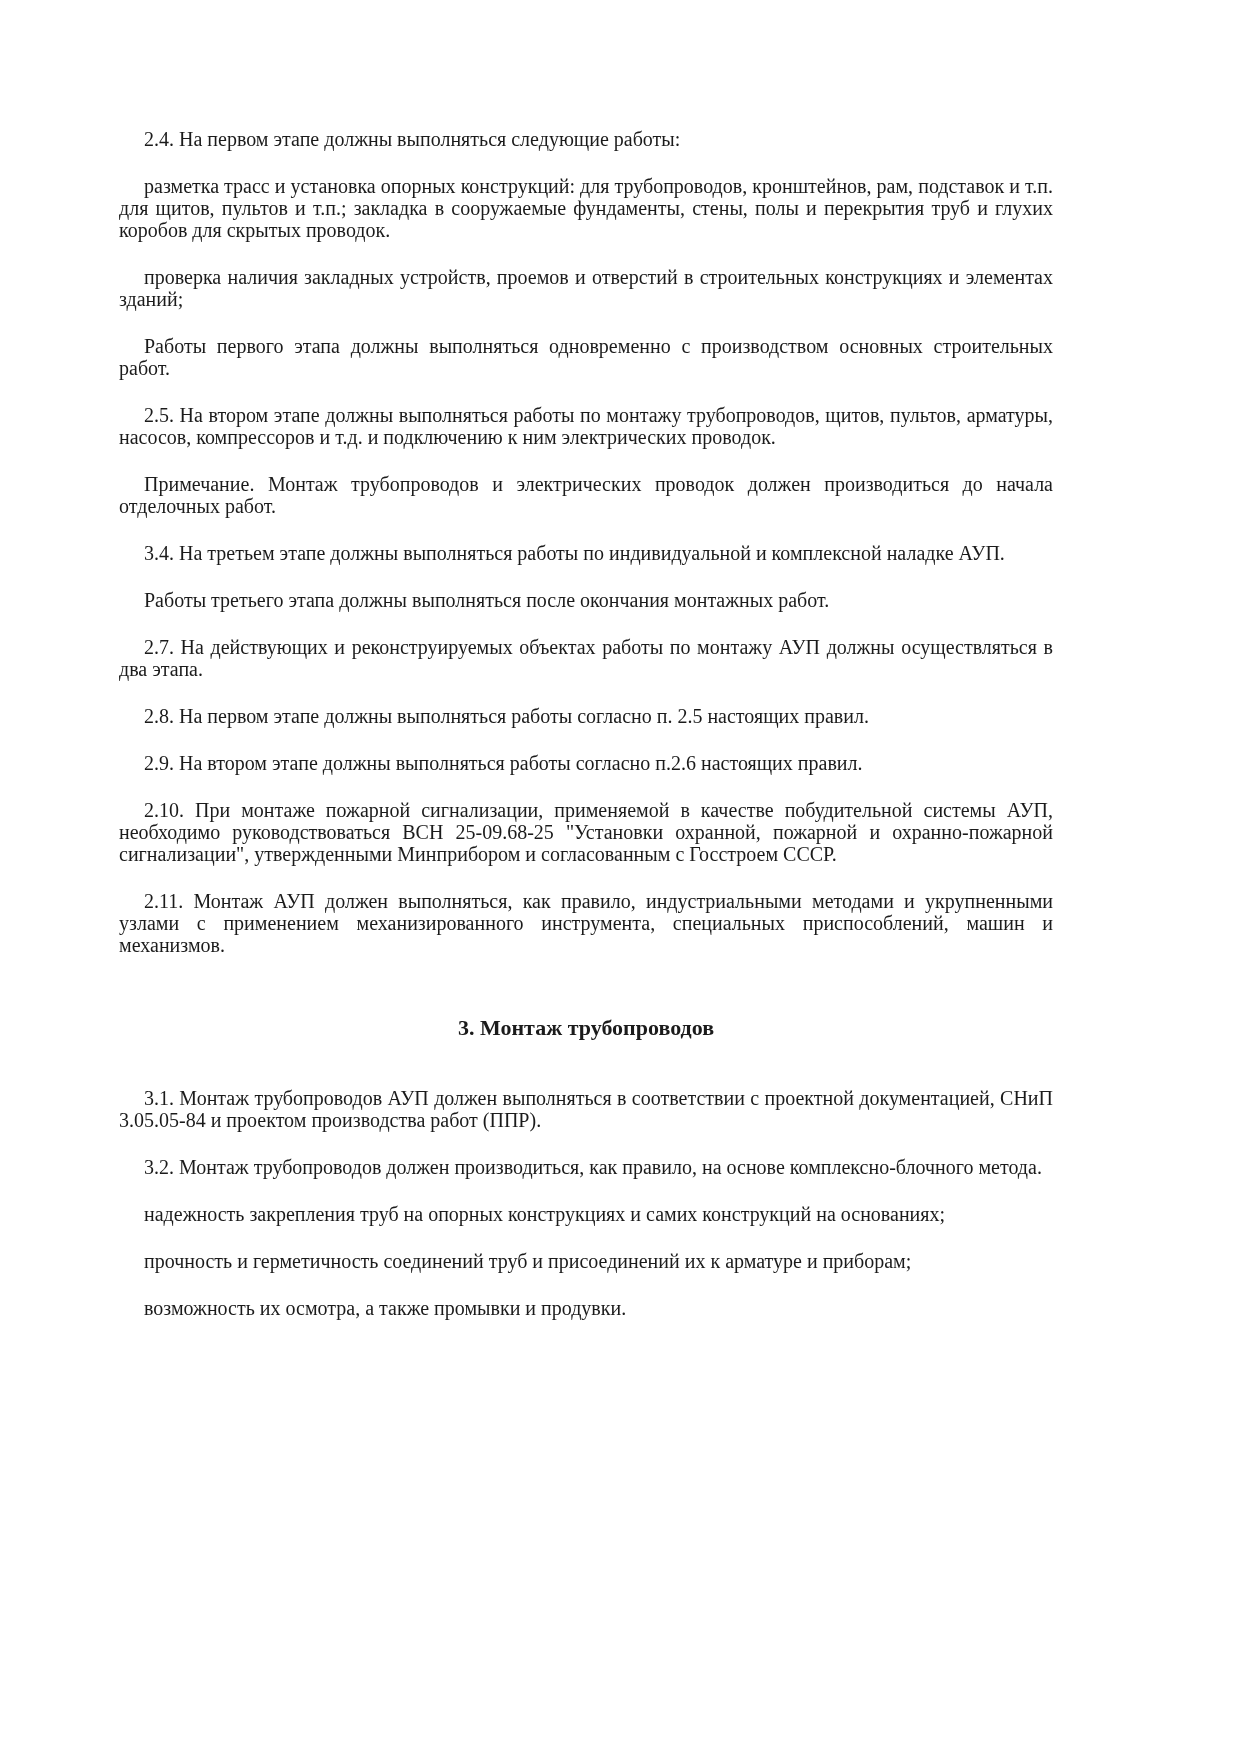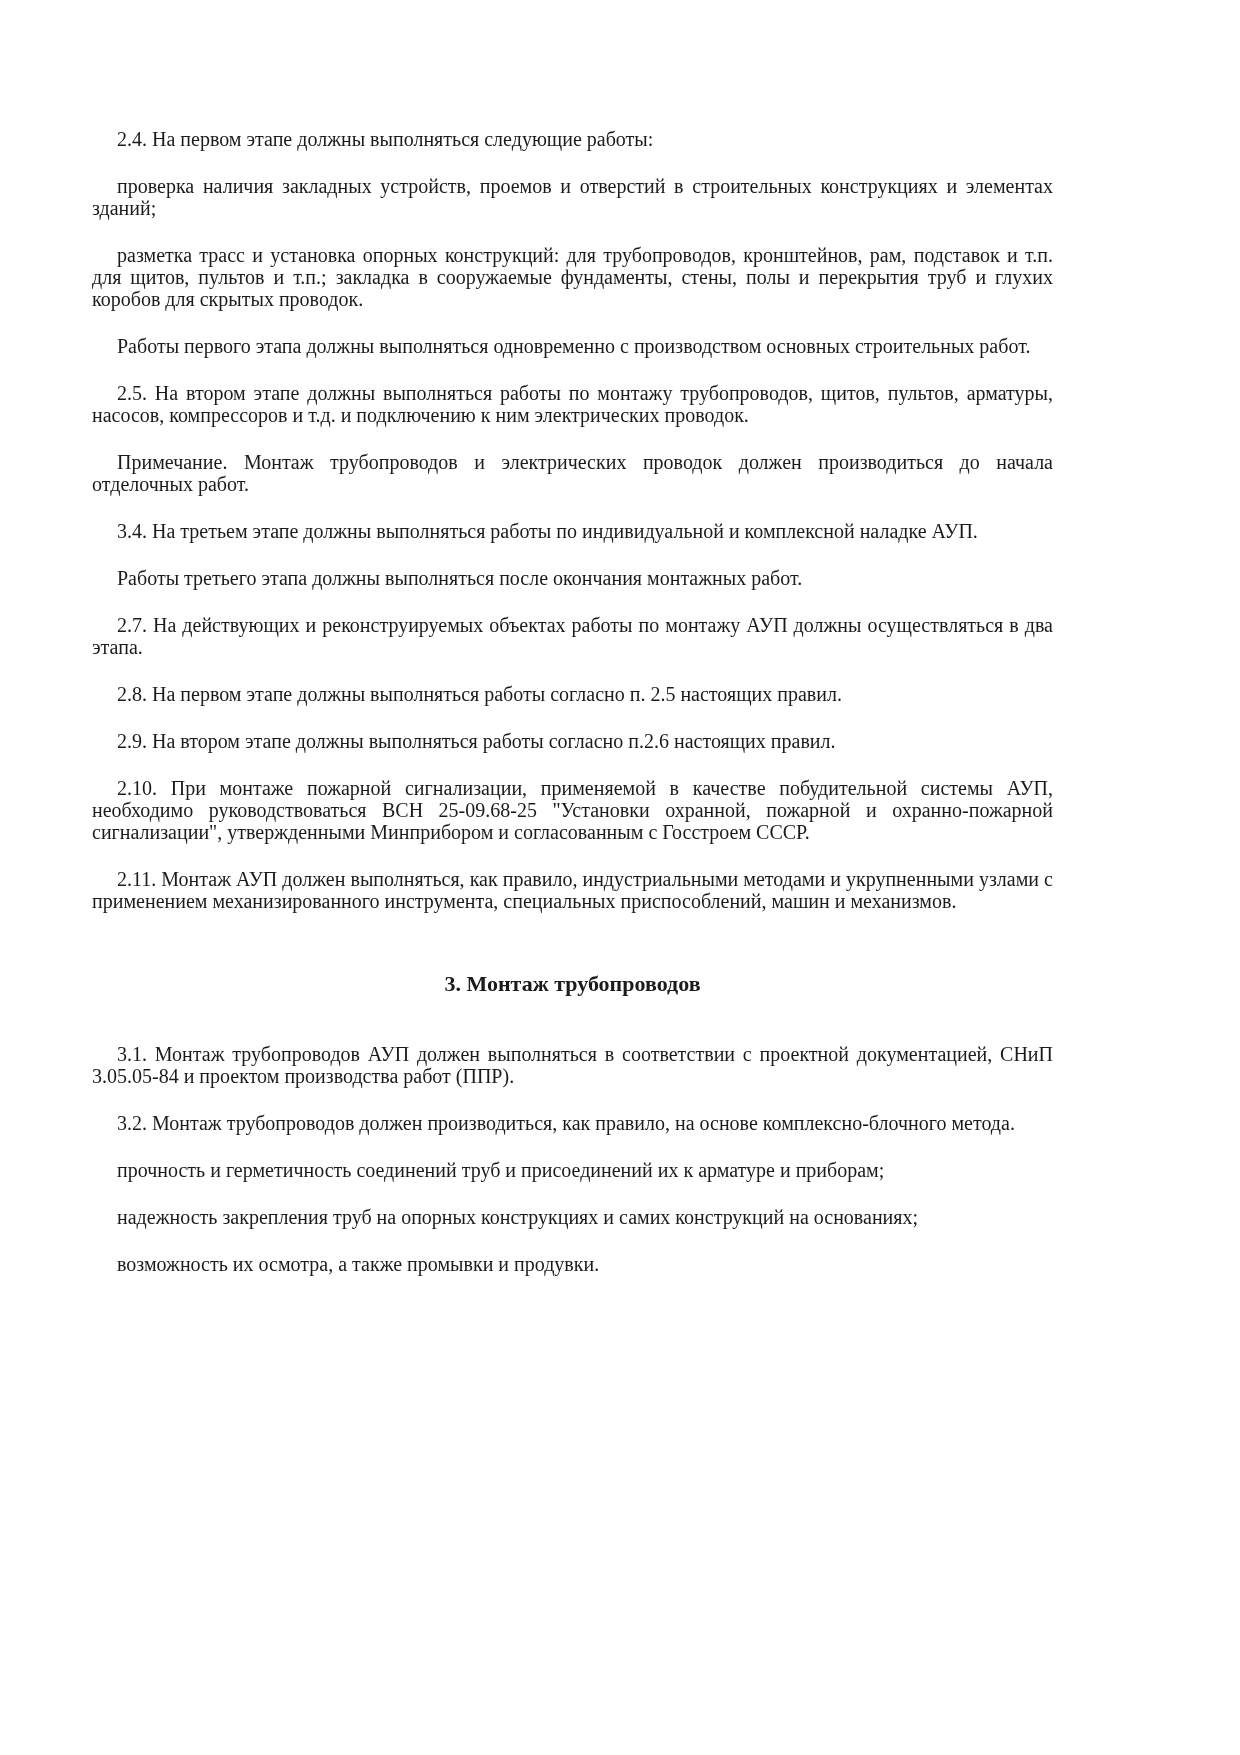--- a/index.html
+++ b/index.html
@@ -6,21 +6,21 @@
       margin: 0;
       padding: 0;
       background: #ffffff;
     }
     .page {
       position: relative;
       box-sizing: border-box;
       width: 1240px;
       height: 1755px;
       background: #ffffff;
-      padding: 128px 187px 0 92px;
+      padding: 128px 187px 0 119px;
       font-family: "Liberation Serif", "DejaVu Serif", serif;
       font-size: 20px;
       line-height: 22px;
       color: #1b1b1b;
       overflow: hidden;
     }
     .para {
       margin: 0 0 25px 0;
       text-align: justify;
       text-indent: 25px;
@@ -32,33 +32,33 @@
       text-align: center;
       text-indent: 0;
       margin: 60px 0 48px 0;
     }
   </style>
 </head>
 <body>
 
 <div class="page">
   <p class="para">2.4. На первом этапе должны выполняться следующие работы:</p>
+  <p class="para">разметка трасс и установка опорных конструкций: для трубопроводов, кронштейнов, рам, подставок и т.п. для щитов, пультов и т.п.; закладка в сооружаемые фундаменты, стены, полы и перекрытия труб и глухих коробов для скрытых проводок.</p>
   <p class="para">проверка наличия закладных устройств, проемов и отверстий в строительных конструкциях и элементах зданий;</p>
-  <p class="para">разметка трасс и установка опорных конструкций: для трубопроводов, кронштейнов, рам, подставок и т.п. для щитов, пультов и т.п.; закладка в сооружаемые фундаменты, стены, полы и перекрытия труб и глухих коробов для скрытых проводок.</p>
   <p class="para">Работы первого этапа должны выполняться одновременно с производством основных строительных работ.</p>
   <p class="para">2.5. На втором этапе должны выполняться работы по монтажу трубопроводов, щитов, пультов, арматуры, насосов, компрессоров и т.д. и подключению к ним электрических проводок.</p>
   <p class="para">Примечание. Монтаж трубопроводов и электрических проводок должен производиться до начала отделочных работ.</p>
   <p class="para">3.4. На третьем этапе должны выполняться работы по индивидуальной и комплексной наладке АУП.</p>
   <p class="para">Работы третьего этапа должны выполняться после окончания монтажных работ.</p>
   <p class="para">2.7. На действующих и реконструируемых объектах работы по монтажу АУП должны осуществляться в два этапа.</p>
   <p class="para">2.8. На первом этапе должны выполняться работы согласно п. 2.5 настоящих правил.</p>
   <p class="para">2.9. На втором этапе должны выполняться работы согласно п.2.6 настоящих правил.</p>
   <p class="para">2.10. При монтаже пожарной сигнализации, применяемой в качестве побудительной системы АУП, необходимо руководствоваться ВСН 25-09.68-25 "Установки охранной, пожарной и охранно-пожарной сигнализации", утвержденными Минприбором и согласованным с Госстроем СССР.</p>
   <p class="para">2.11. Монтаж АУП должен выполняться, как правило, индустриальными методами и укрупненными узлами с применением механизированного инструмента, специальных приспособлений, машин и механизмов.</p>
 
   <h3 class="heading">3. Монтаж трубопроводов</h3>
 
   <p class="para">3.1. Монтаж трубопроводов АУП должен выполняться в соответствии с проектной документацией, СНиП 3.05.05-84 и проектом производства работ (ППР).</p>
   <p class="para">3.2. Монтаж трубопроводов должен производиться, как правило, на основе комплексно-блочного метода.</p>
+  <p class="para">надежность закрепления труб на опорных конструкциях и самих конструкций на основаниях;</p>
   <p class="para">прочность и герметичность соединений труб и присоединений их к арматуре и приборам;</p>
-  <p class="para">надежность закрепления труб на опорных конструкциях и самих конструкций на основаниях;</p>
   <p class="para">возможность их осмотра, а также промывки и продувки.</p>
 </div>
 
 </body></html>

